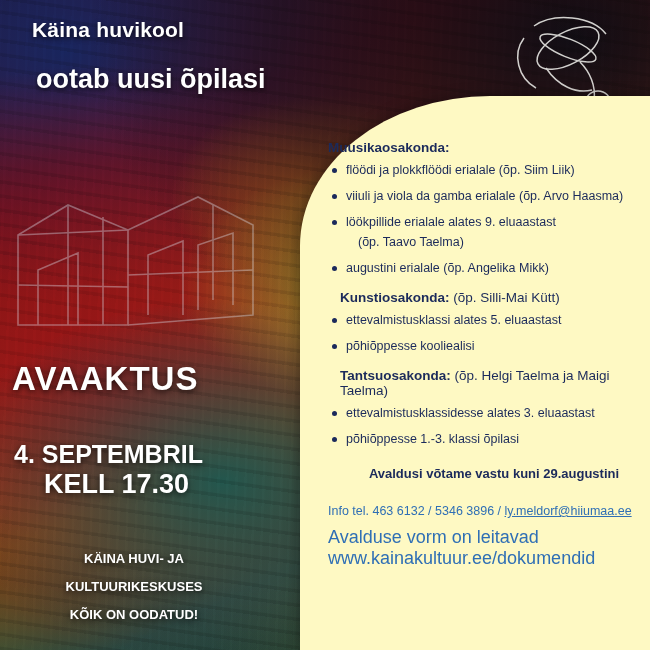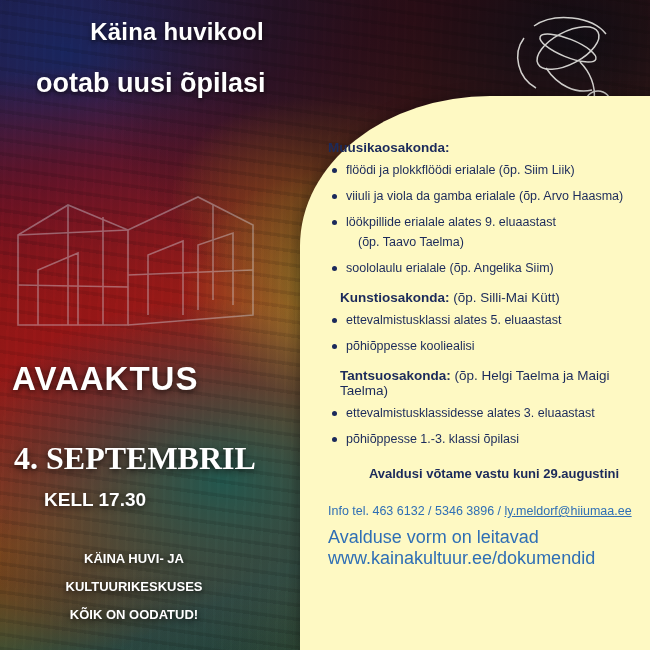--- a/index.html
+++ b/index.html
@@ -96,24 +96,23 @@
   .head {
     position: absolute;
     left: 0;
     top: 18px;
     width: 330px;
     color: #ffffff;
     font-weight: bold;
     text-shadow: 0 2px 5px rgba(0,0,0,0.65);
   }
   .head .l1 {
-    font-size: 24px;
-    padding-left: 24px;
+    font-size: 21px;
+    padding-left: 32px;
     letter-spacing: 0.2px;
-    text-align: center;
   }
   .head .l2 {
     font-size: 27px;
     padding-left: 36px;
     margin-top: 22px;
   }
 
   .avaaktus {
     position: absolute;
     left: 12px;
@@ -126,22 +125,22 @@
   }
   .date {
     position: absolute;
     left: 14px;
     top: 440px;
     width: 250px;
     color: #ffffff;
     font-weight: bold;
     text-shadow: 0 2px 6px rgba(0,0,0,0.7);
   }
-  .date .d1 { font-size: 32px; font-family: Liberation Serif, serif; }
-  .date .d2 { font-size: 19px; margin-top: 12px; padding-left: 30px; }
+  .date .d1 { font-size: 25px; }
+  .date .d2 { font-size: 27px; padding-left: 30px; }
 
   .venue {
     position: absolute;
     left: 0;
     top: 545px;
     width: 268px;
     text-align: center;
     color: #ffffff;
     font-weight: bold;
     font-size: 13px;
@@ -278,21 +277,21 @@
           <span>flöödi  ja plokkflöödi erialale (õp. Siim Liik)</span>
         </li>
         <li>
           <span>viiuli ja viola da gamba erialale (õp. Arvo Haasma)</span>
         </li>
         <li>
           <span>löökpillide erialale alates 9. eluaastast</span>
           <span class="cont">(õp. Taavo Taelma)</span>
         </li>
         <li>
-          <span>soololaulu erialale (õp. Angelika Siim)</span>
+          <span>augustini erialale (õp. Angelika Mikk)</span>
         </li>
       </ul>
 
       <div class="sec-title spaced">
         <span>Kunstiosakonda:</span>
         <span class="teacher">(õp. Silli-Mai Kütt)</span>
       </div>
       <ul class="items">
         <li>
           <span>ettevalmistusklassi alates 5. eluaastast</span>

